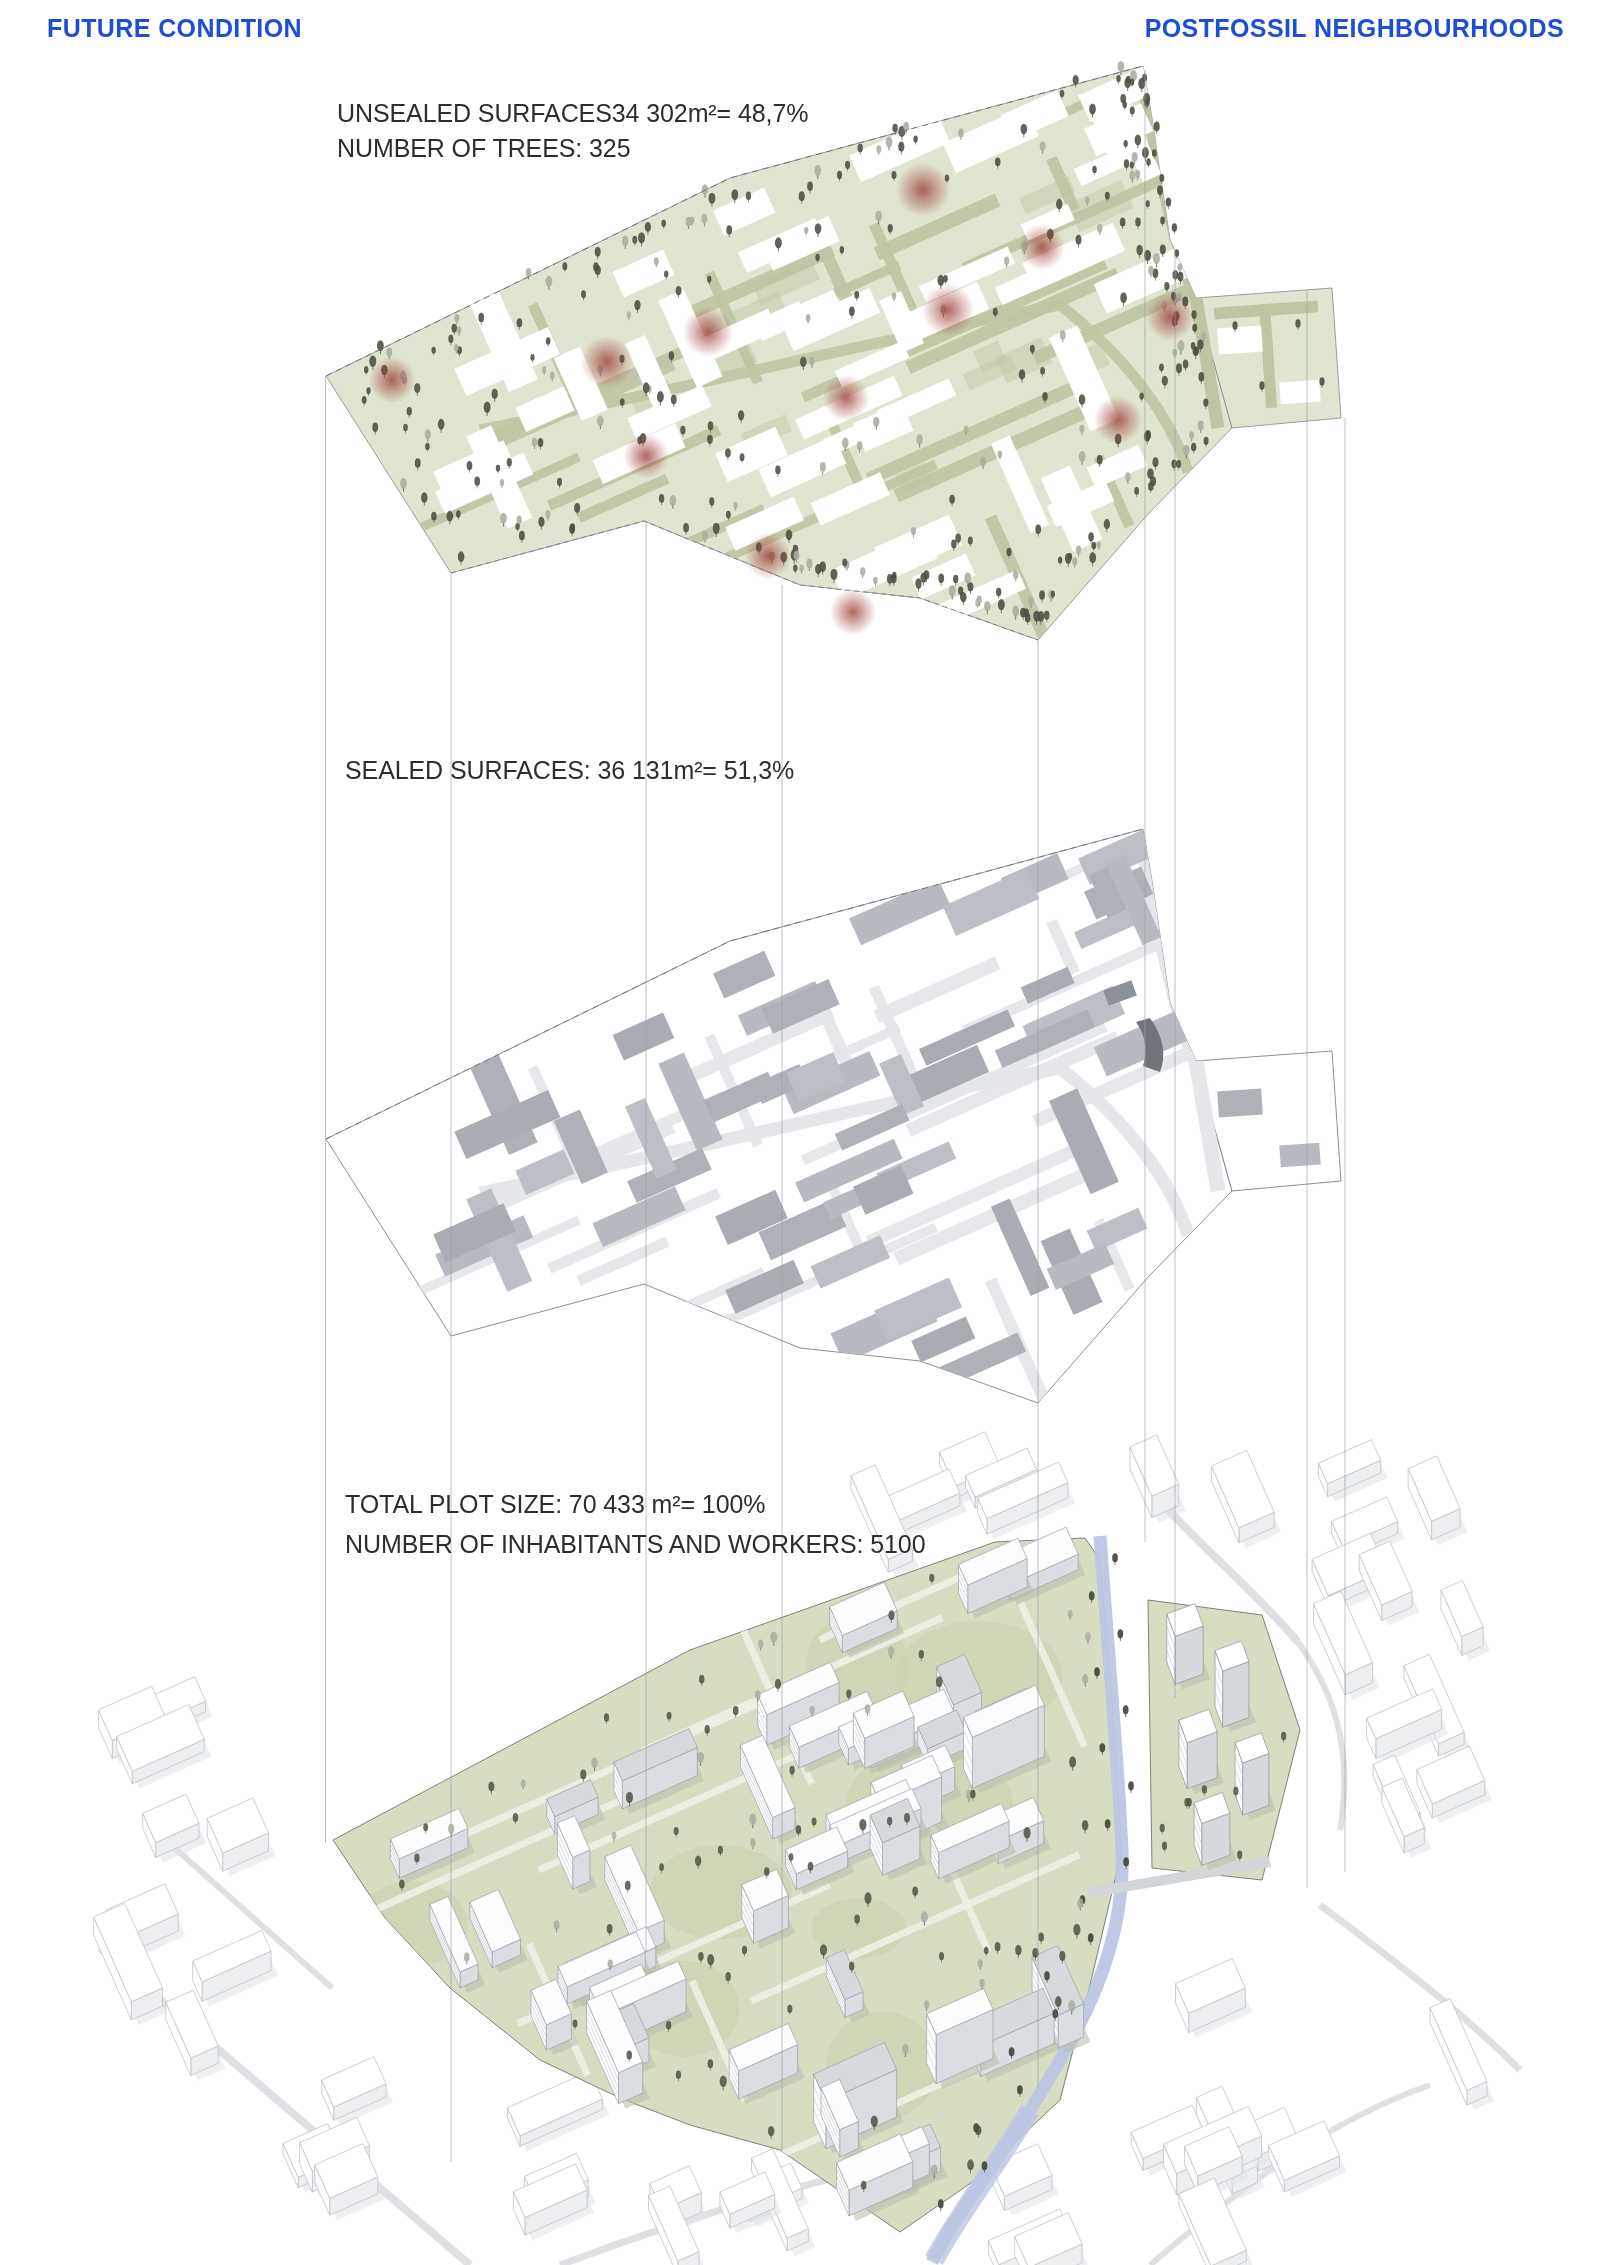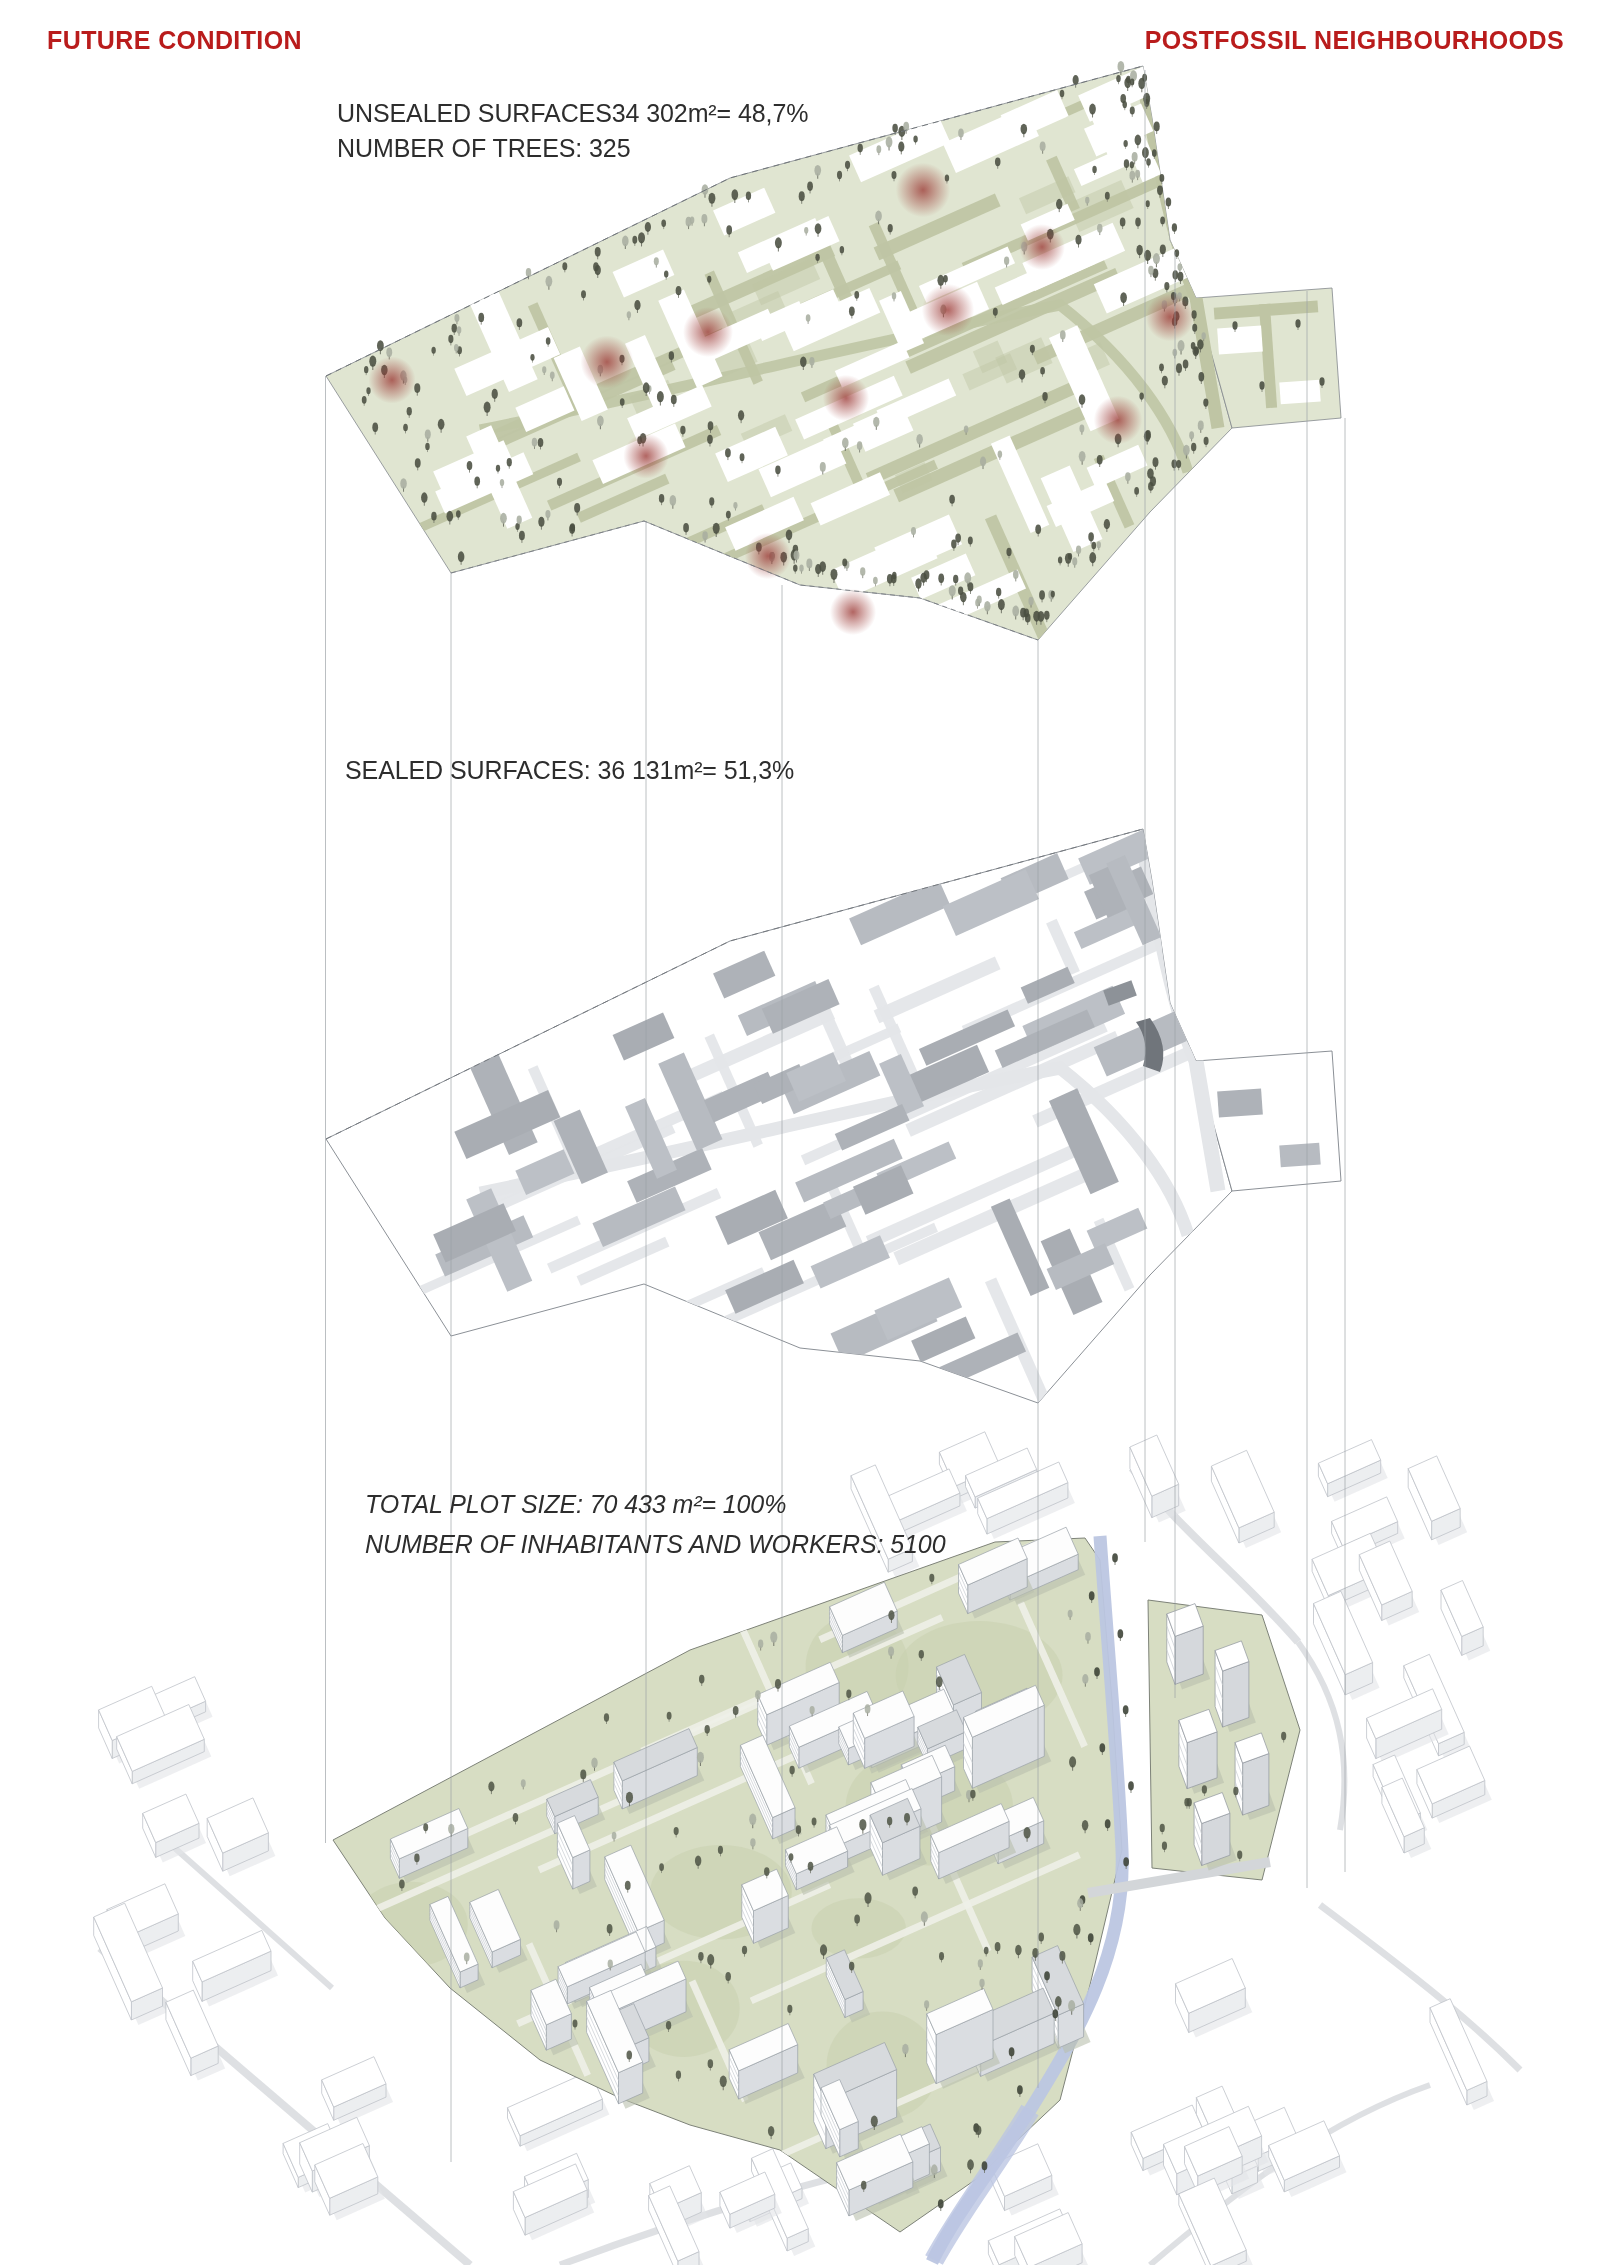--- a/index.html
+++ b/index.html
@@ -3,32 +3,32 @@
 <meta charset="utf-8">
 <style>
   html,body{margin:0;padding:0;}
   body{
     width:1600px;height:2265px;position:relative;overflow:hidden;
     background:#ffffff;
     font-family:"Liberation Sans", sans-serif;
   }
   #scene{position:absolute;left:0;top:0;}
   .hdr{
-    position:absolute;top:26px;font-size:25px;font-weight:700;
-    color:#b91c1c;letter-spacing:0.4px;white-space:nowrap;
+    position:absolute;top:14px;font-size:25px;font-weight:700;
+    color:#1d4ed8;letter-spacing:0.4px;white-space:nowrap;
   }
   .hdr.left{left:47px;}
   .hdr.right{right:36px;}
   .lbl{
     position:absolute;font-size:25px;color:#2d2d2d;
     letter-spacing:-0.1px;white-space:nowrap;
   }
   #lbl-unsealed{left:337px;top:96px;line-height:35px;}
   #lbl-sealed{left:345px;top:753px;line-height:35px;}
-  #lbl-total{left:365px;top:1484px;line-height:40px;font-style:italic;}
+  #lbl-total{left:345px;top:1484px;line-height:40px;}
 </style>
 </head>
 <body>
 
 <svg id="scene" width="1600" height="2265" viewBox="0 0 1600 2265">
   <defs id="defs">
       <radialGradient id="gradRed">
         <stop offset="0%" stop-color="#9c3a36" stop-opacity="0.78"></stop>
         <stop offset="45%" stop-color="#9c3a36" stop-opacity="0.42"></stop>
         <stop offset="100%" stop-color="#9c3a36" stop-opacity="0"></stop>

